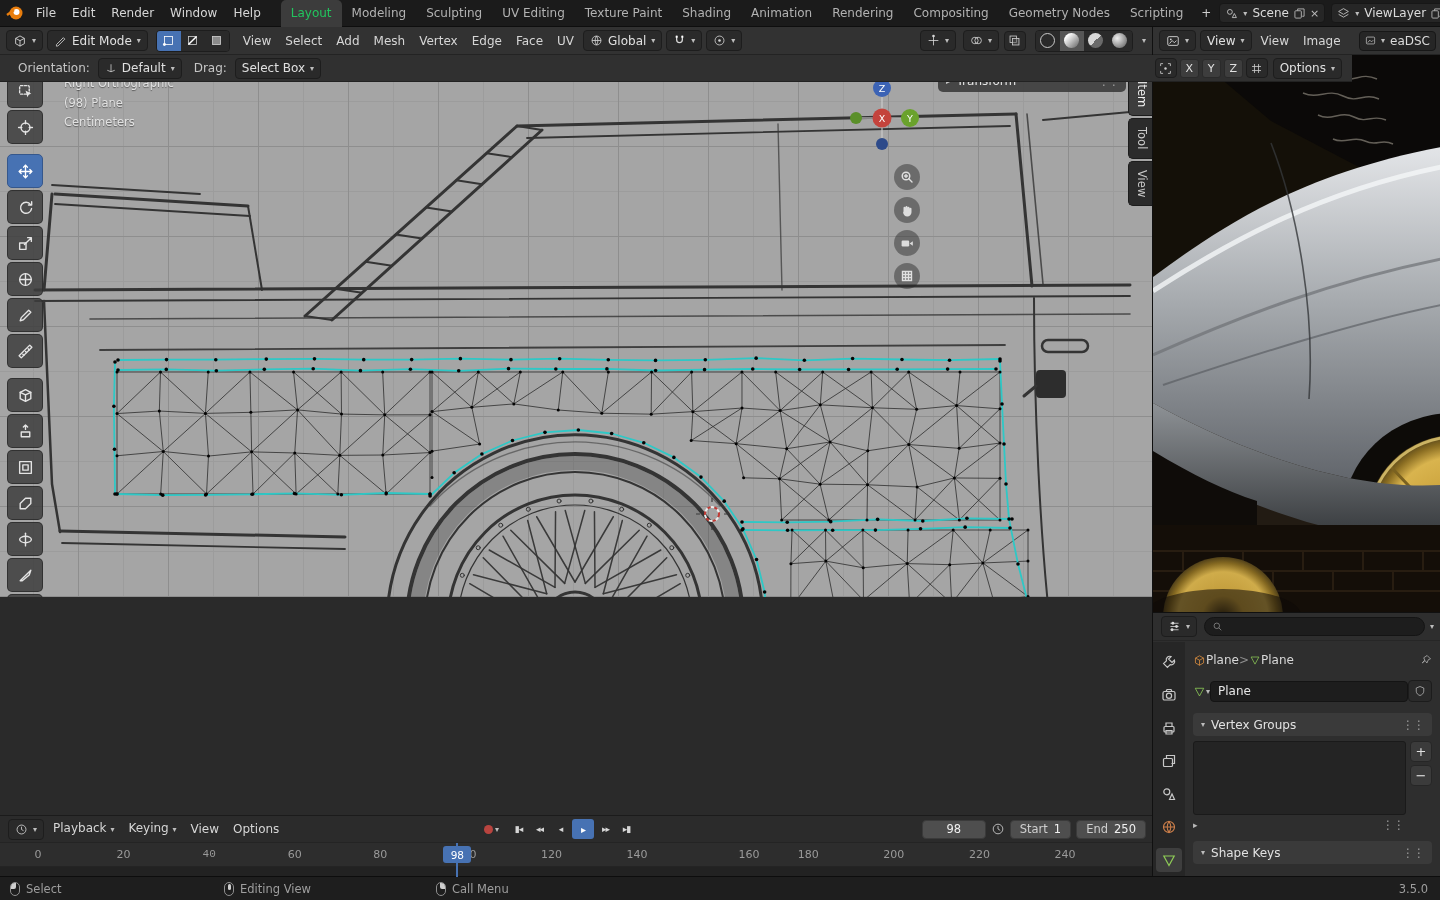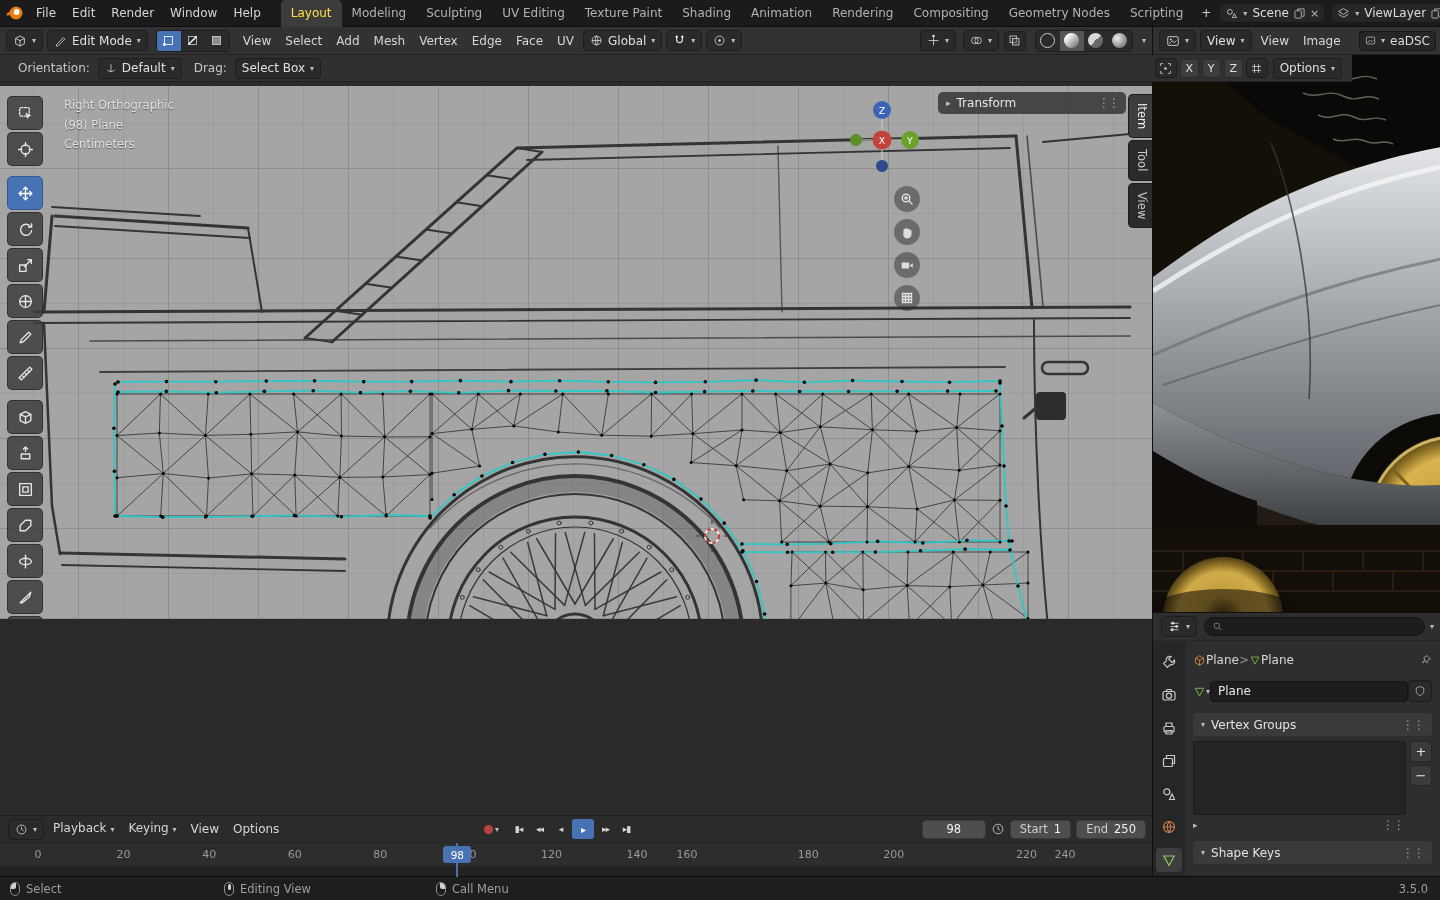--- a/index.html
+++ b/index.html
@@ -6,21 +6,21 @@
 html,body{margin:0;padding:0;background:#000}
 body{font-family:"DejaVu Sans","Liberation Sans",sans-serif;font-size:12px;color:#d0d0d0}
 #app{position:relative;width:1440px;height:900px;background:#2a2a2a;overflow:hidden}
 
 
 #topbar{position:absolute;left:0;top:0;width:1440px;height:27px;background:#1b1b1b;border-bottom:1px solid #0e0e0e;display:flex;align-items:center;z-index:40}
 .logo{width:18px;height:18px;margin:0 4px 0 6px;flex:none}
 .menu{padding:4px 8px;line-height:26px;color:#d6d6d6;white-space:nowrap;cursor:default}
 .ws-tabs{display:flex;margin-left:12px;height:27px}
 .ws{padding:0 10px;line-height:27px;color:#b2b2b2;white-space:nowrap}
-.ws.active{background:#3c3c3c;color:#fde047;border-radius:5px 5px 0 0}
+.ws.active{background:#3c3c3c;color:#22c55e;border-radius:5px 5px 0 0}
 .ws.add{color:#cfcfcf;padding:0 8px}
 .top-right{margin-left:auto;display:flex;gap:6px;align-items:center;padding-right:6px}
 .db{display:flex;align-items:center;height:20px;background:#262626;border:1px solid #171717;border-radius:4px;padding:0 5px;gap:5px;color:#dcdcdc}
 .db svg{flex:none}
 .caret{font-size:8px;color:#bdbdbd}
 .xico{font-size:11px;color:#bdbdbd;line-height:1}
 
 
 #vph{position:absolute;left:0;top:27px;width:1152px;height:28px;background:#323232;border-bottom:1px solid #232323;display:flex;align-items:center;padding:0 4px;z-index:30}
 .dd{display:inline-flex;align-items:center;height:21px;background:#2a2a2a;border:1px solid #1d1d1d;border-radius:4px;padding:0 6px;gap:5px;margin:0 2px;white-space:nowrap;color:#e0e0e0}
@@ -32,21 +32,21 @@
 .icircle{width:15px;height:15px;border-radius:50%;display:inline-block}
 
 
 #tsb{position:absolute;left:0;top:55px;width:1352px;height:27px;background:#303030;border-bottom:1px solid #222;display:flex;align-items:center;padding:0 8px;z-index:30}
 .lbl{color:#c6c6c6;margin:0 6px 0 10px}
 .tsb-right{margin-left:auto;display:flex;align-items:center;gap:3px}
 .axisb{width:19px;height:19px;background:#3d3d3d;border:1px solid #2a2a2a;border-radius:3px;color:#e2e2e2;display:flex;align-items:center;justify-content:center;font-size:11px}
 .iconbtn{width:22px;height:20px;background:#2a2a2a;border:1px solid #1d1d1d;border-radius:4px;display:flex;align-items:center;justify-content:center}
 
 
-#viewport{position:absolute;left:0;top:86px;width:1152px;height:533px;background-color:#a5a5a5;overflow:hidden;
+#viewport{position:absolute;left:0;top:64px;width:1152px;height:533px;background-color:#a5a5a5;overflow:hidden;
 background-image:
  linear-gradient(90deg,#8e8e8e 1px,transparent 1px),
  linear-gradient(#8e8e8e 1px,transparent 1px),
  linear-gradient(90deg,#9c9c9c 1px,transparent 1px),
  linear-gradient(#9c9c9c 1px,transparent 1px);
 background-size:90px 90px,90px 90px,45px 45px,45px 45px;
 background-position:-12px -8px}
 #bp{position:absolute;left:0;top:0}
 #vp-info{position:absolute;left:64px;top:10px;color:#e2e2e2;font-size:11.5px;line-height:19.5px;text-shadow:0 1px 1px rgba(0,0,0,.45)}
 #tools{position:absolute;left:7px;top:10px;width:38px;display:flex;flex-direction:column;z-index:10}
@@ -1446,30 +1446,30 @@
           </div>
         <div class="tl-field">
             <span class="flabel">End</span>
             <span>250</span>
           </div>
       </div>
     </div>
     <div id="ruler">
         <span class="tick" style="left: 20px;">0</span>
         <span class="tick" style="left: 105.583px;">20</span>
-        <span class="tick" style="left: 191.167px;">40</span>
+        <span class="tick" style="left: 191.167px; font-family: Liberation Mono, monospace;">40</span>
         <span class="tick" style="left: 276.75px;">60</span>
         <span class="tick" style="left: 362.333px;">80</span>
         <span class="tick" style="left: 447.917px;">100</span>
         <span class="tick" style="left: 533.5px;">120</span>
         <span class="tick" style="left: 619.083px;">140</span>
-        <span class="tick" style="left: 669px;">160</span>
+        <span class="tick" style="left: 731px;">160</span>
         <span class="tick" style="left: 790.25px;">180</span>
         <span class="tick" style="left: 875.833px;">200</span>
-        <span class="tick" style="left: 961.417px; margin-left: 47px;">220</span>
+        <span class="tick" style="left: 961.417px;">220</span>
         <span class="tick" style="left: 1047px;">240</span>
       </div>
     <div id="track"></div>
     <div id="playhead" style="left: 456.358px;"></div>
     <div id="framebadge" style="left: 443.358px;">98</div>
   </div>
 
   <div id="statusbar">
     <div class="sb-item" style="left:10px">
       <span class="mi left">

